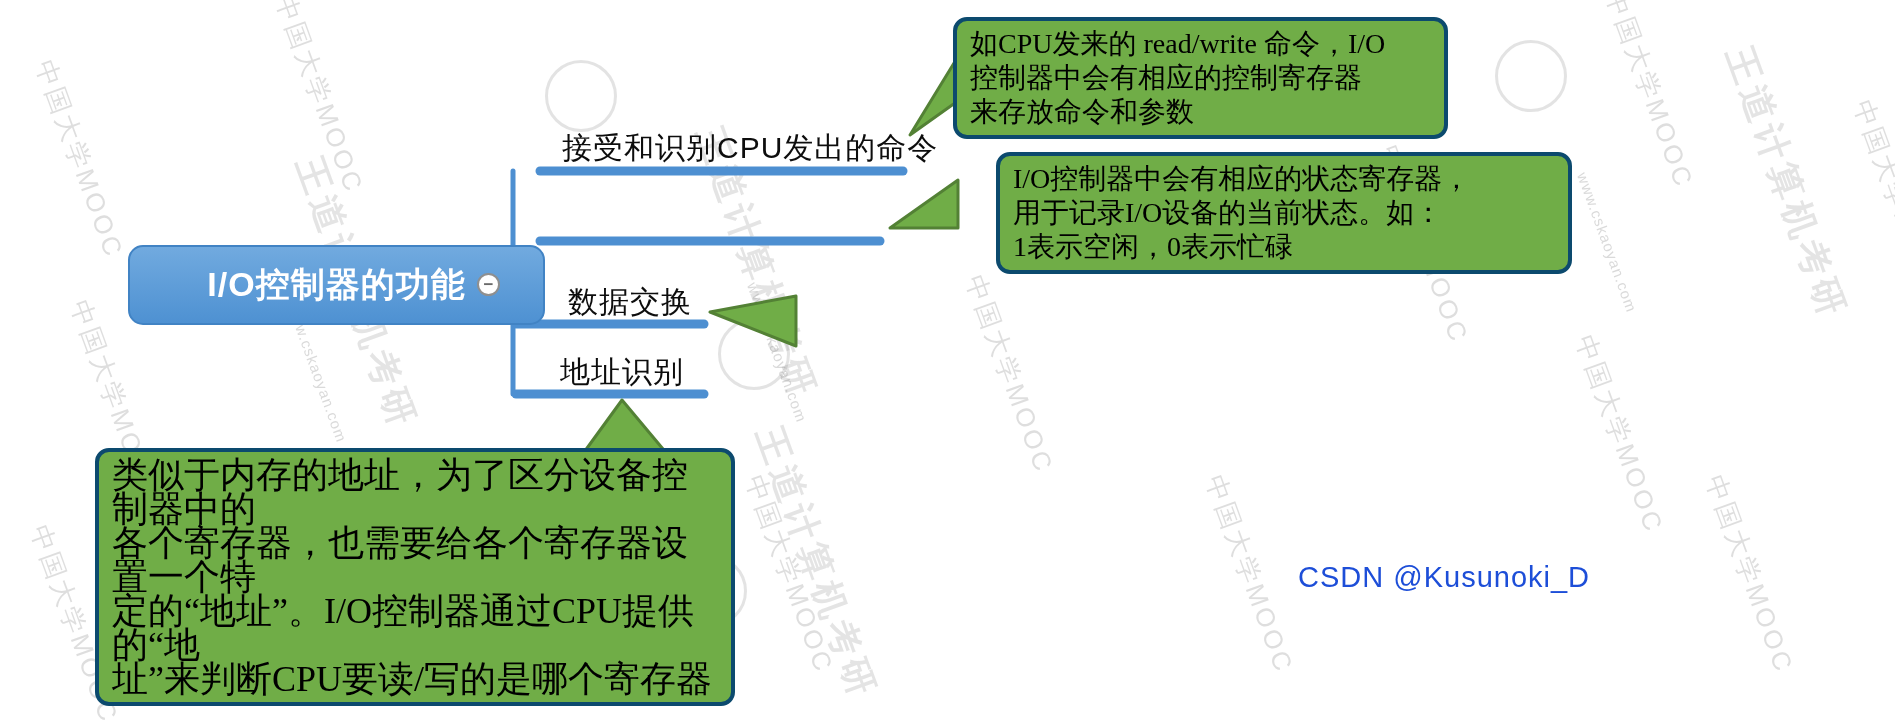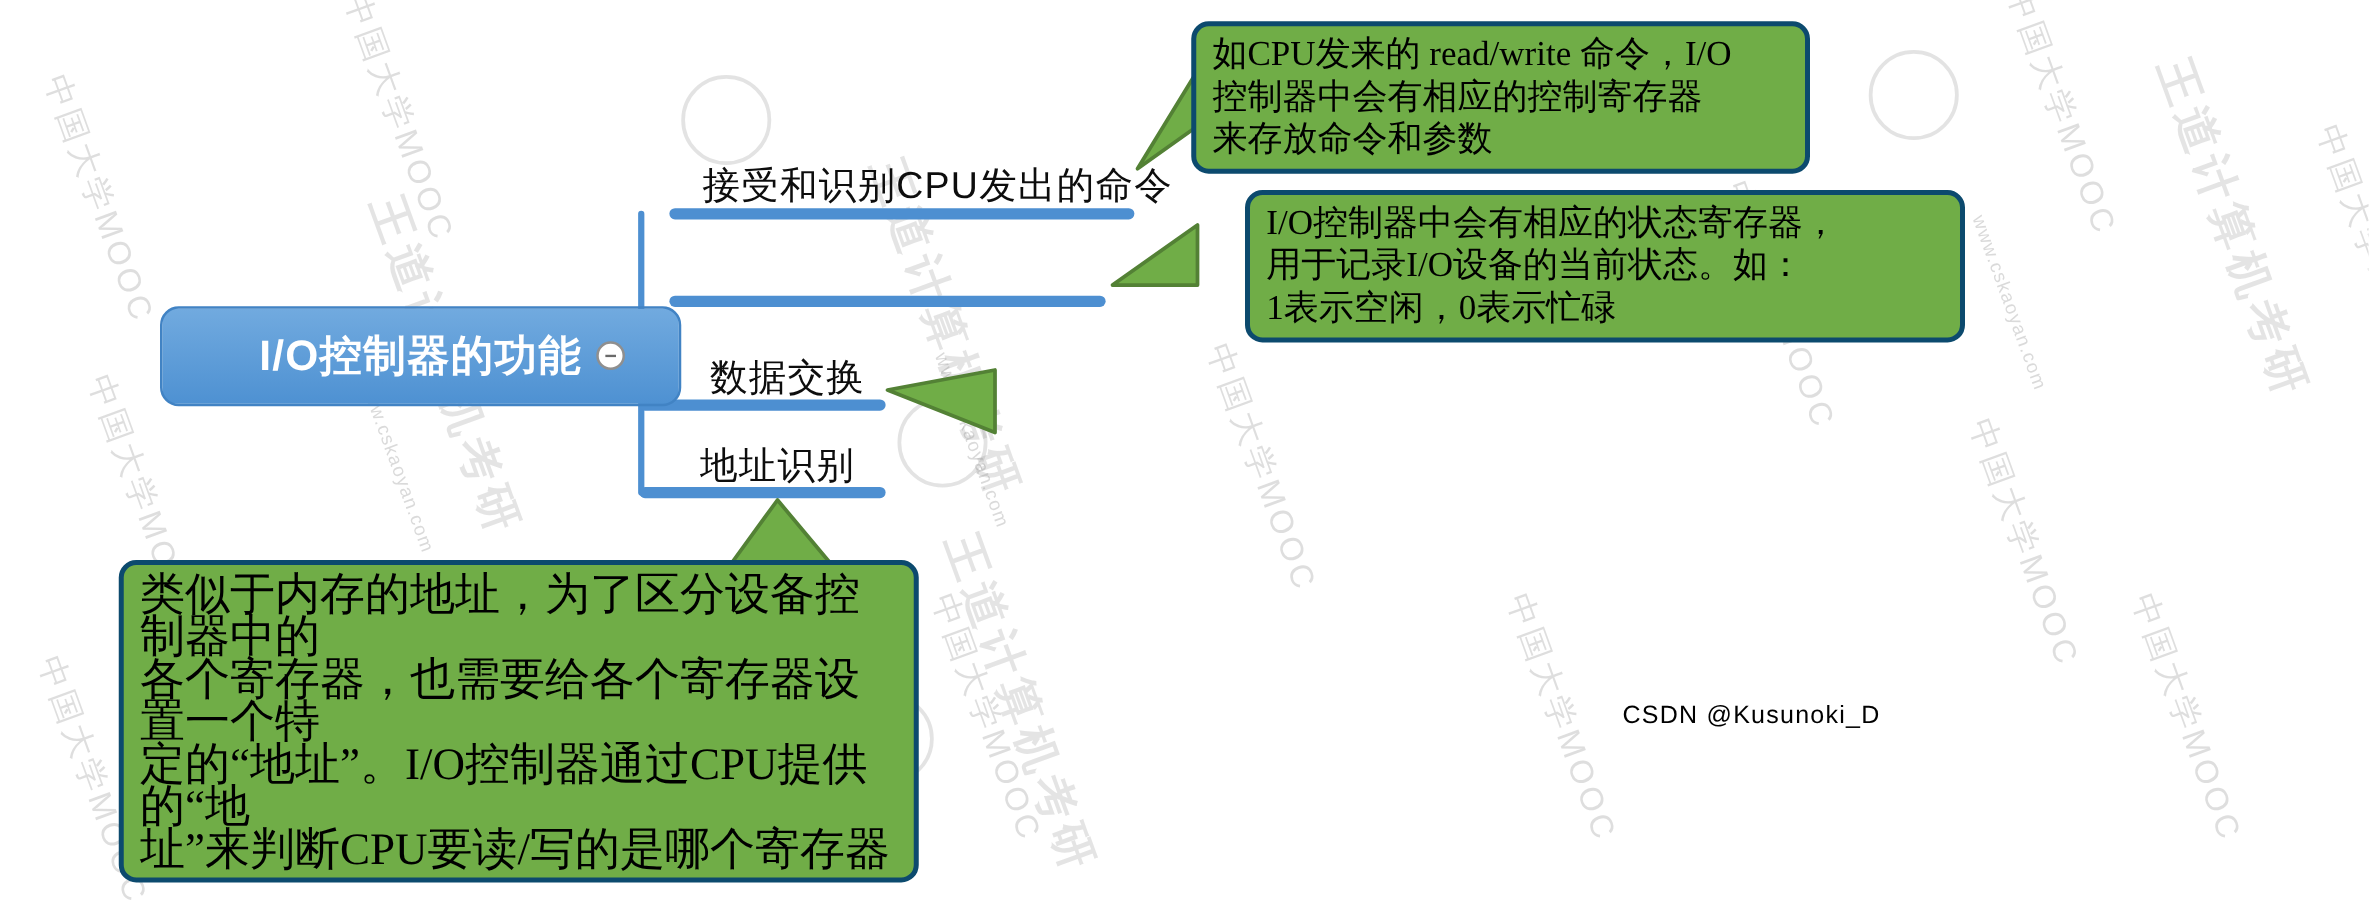--- a/index.html
+++ b/index.html
@@ -33,21 +33,21 @@
   
   .callout { position:absolute; background:#70AD47; border:4px solid #0c4a6e; border-radius:14px;
     color:#000; padding:6px 13px; font-family:"Liberation Serif","DejaVu Serif",serif; }
   .callout .txt { white-space:pre-wrap; display:block; }
   .callout .red { color:#000000; }
   .c1 { left:953px; top:17px;  width:495px; font-size:28px; line-height:34px; }
   .c2 { left:996px; top:152px; width:576px; font-size:28px; line-height:34px; }
   .c3 { left:788px; top:280px; width:678px; font-size:29px; line-height:37px; }
   .c4 { left:95px;  top:448px; width:640px; font-size:36px; line-height:34px; }
 
-  .csdn { position:absolute; left:1298px; top:561px; font-size:20px; color:#000000; letter-spacing:1px; }
+  .csdn { position:absolute; left:1298px; top:561px; font-size:29px; color:#1d4ed8; letter-spacing:1px; }
 </style>
 </head>
 <body>
 
 <div class="stage">
 
   <span class="wm" style="left:60px;top:55px">中国大学MOOC</span>
   <span class="wm" style="left:95px;top:295px">中国大学MOOC</span>
   <span class="wm" style="left:55px;top:520px">中国大学MOOC</span>
   <span class="wm" style="left:300px;top:-10px">中国大学MOOC</span>

